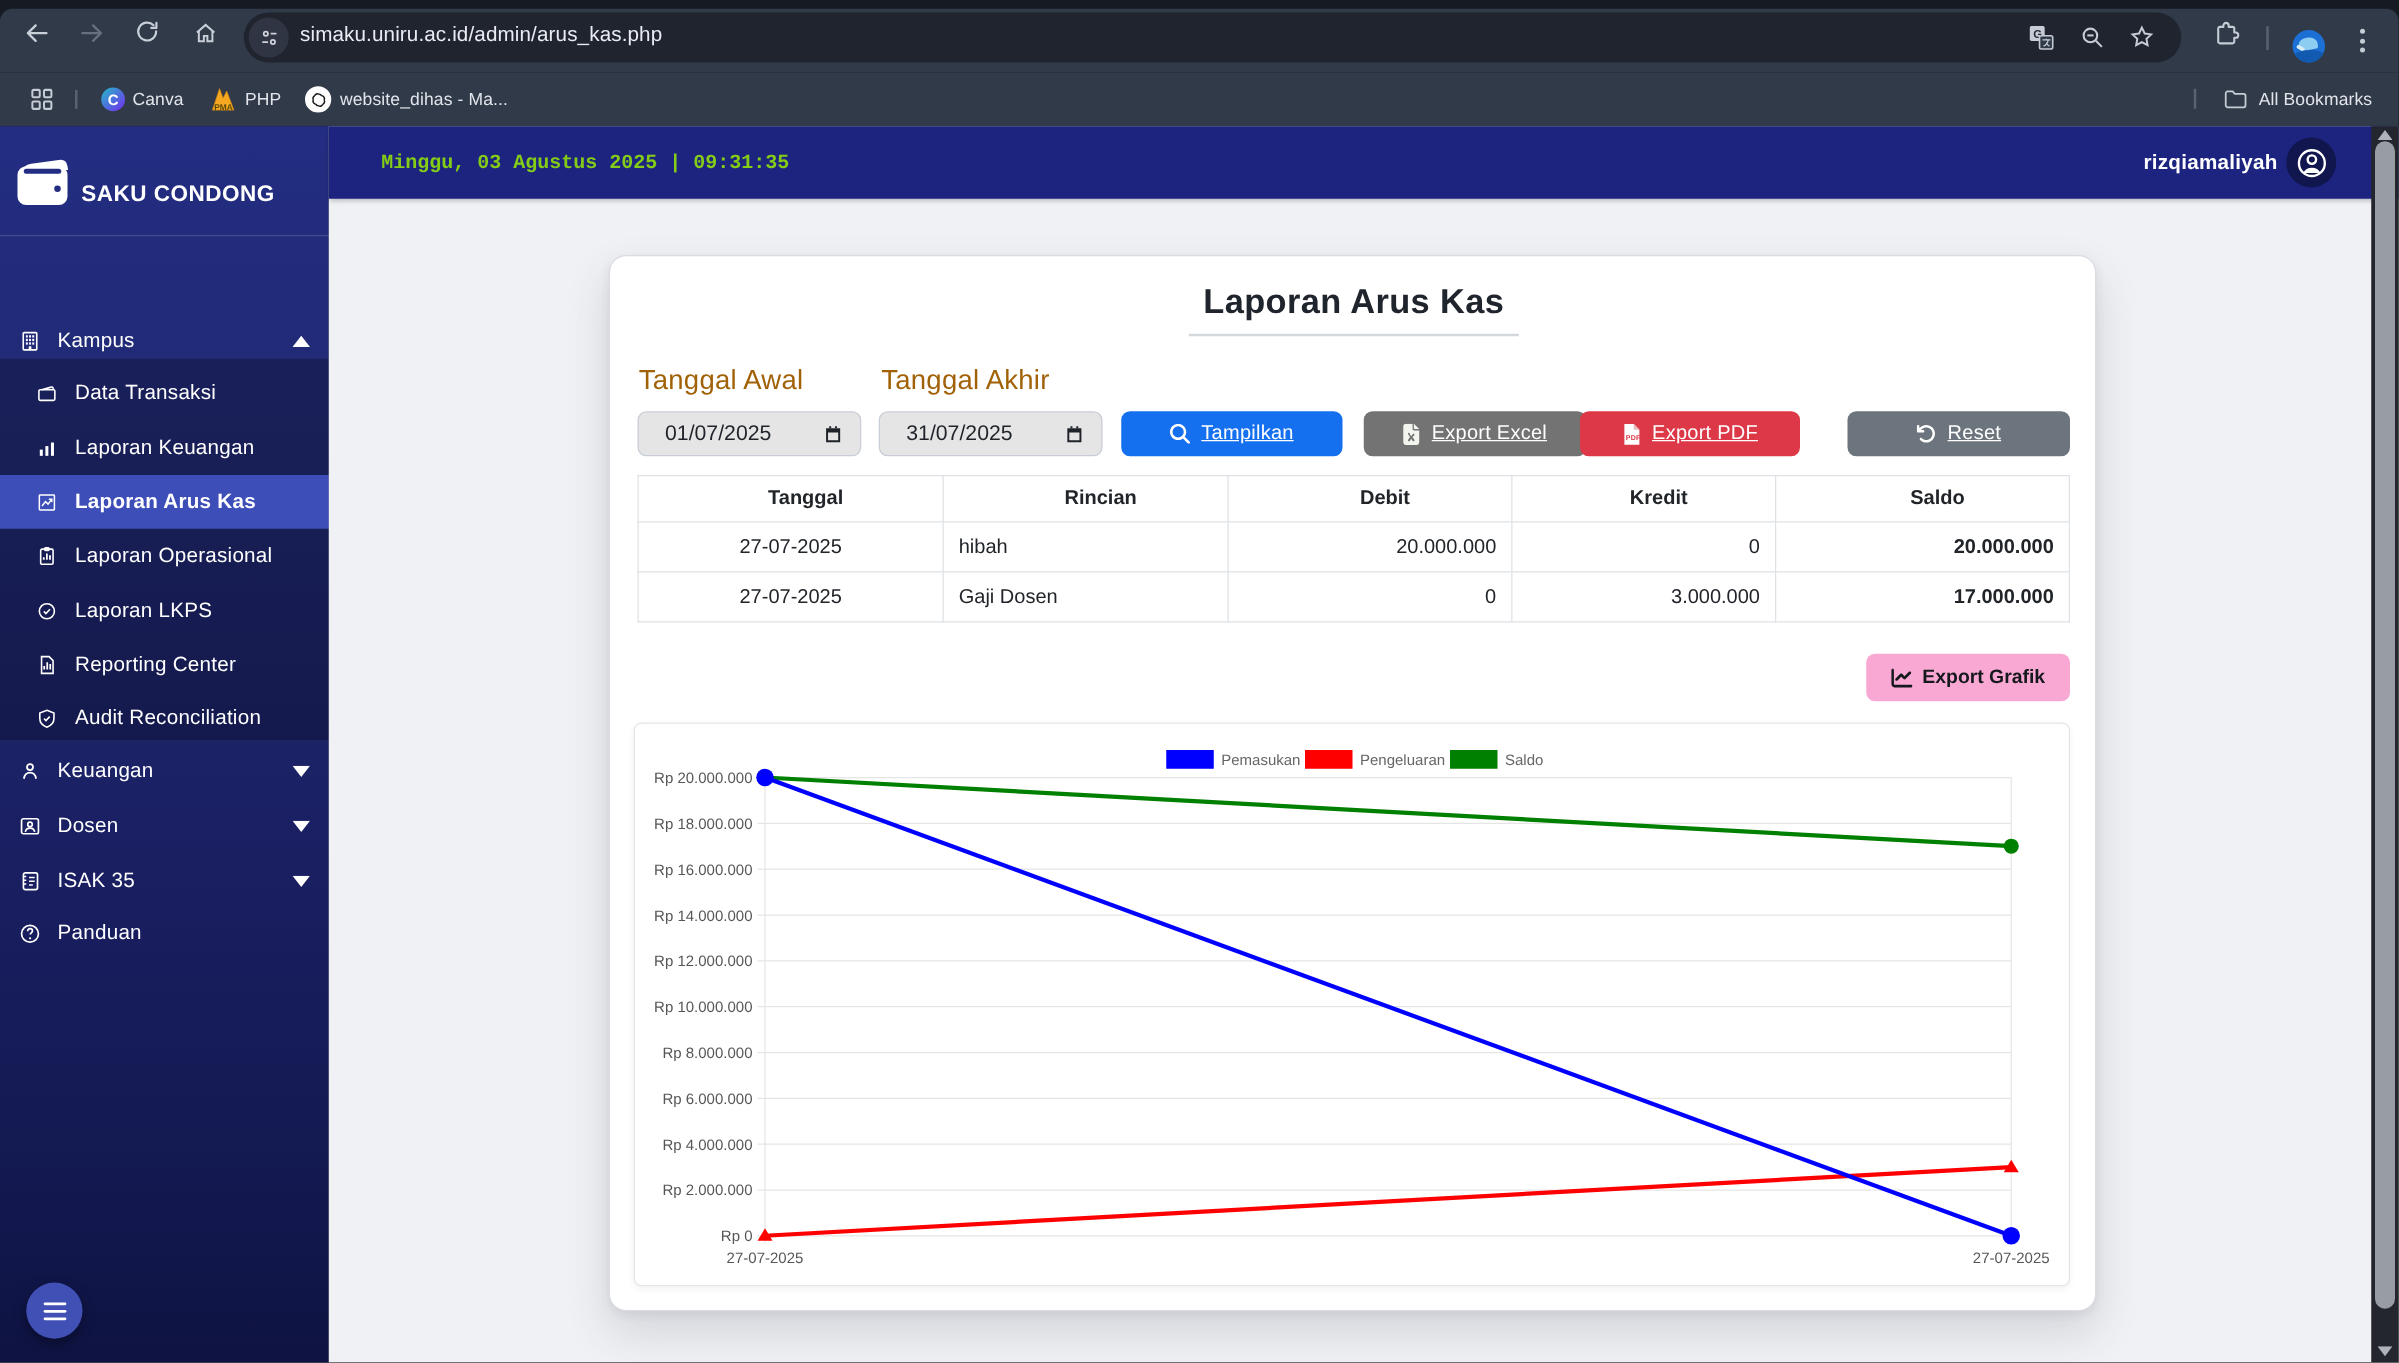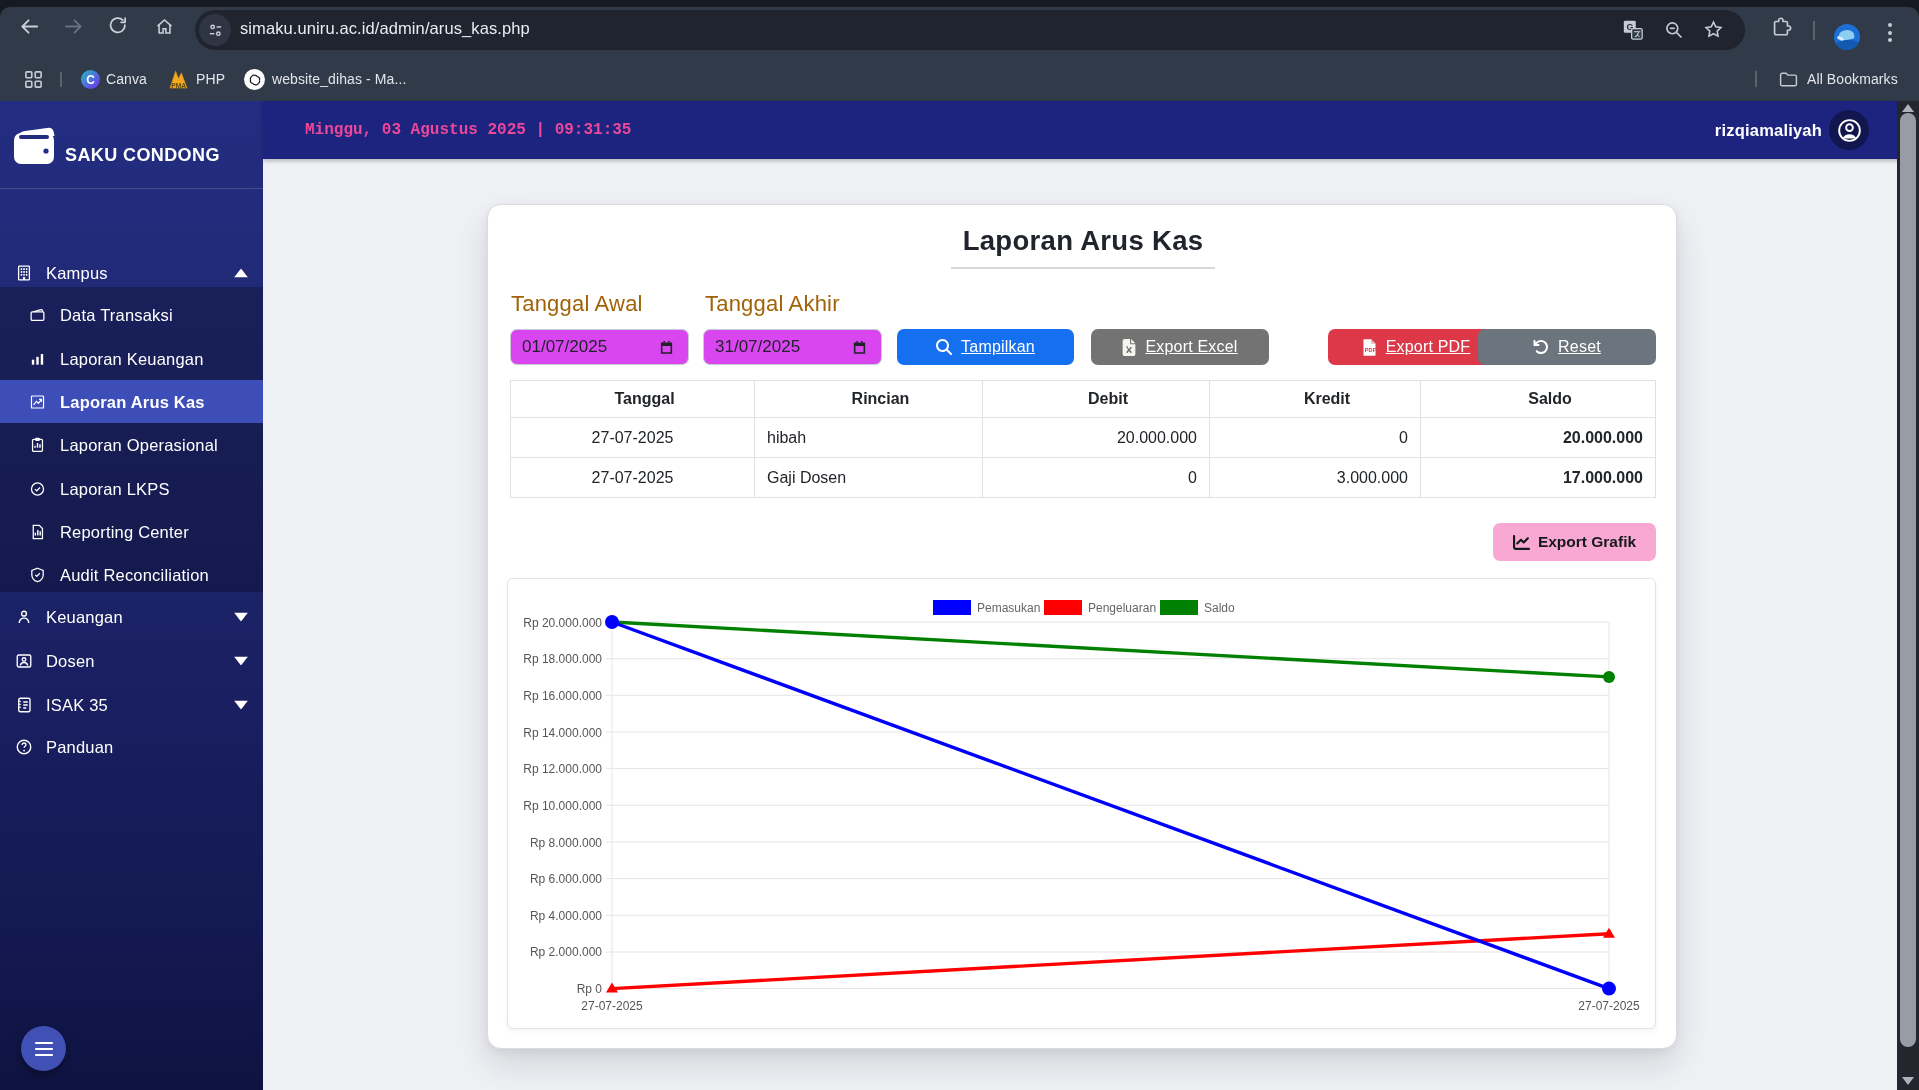--- a/index.html
+++ b/index.html
@@ -26,32 +26,32 @@
   .sub .txt { left:60px; }
   .sub .ico { left:29px; width:17px; height:17px; }
   .caret { position:absolute; right:15px; top:50%; transform:translateY(-50%); }
   #submenu-bg { position:absolute; left:0; top:186px; width:263px; height:305px; background:rgba(0,0,0,0.24); }
   #active-item { position:absolute; left:0; top:279px; width:263px; height:43px; background:#3e4eb8; }
   #hamburger { position:absolute; left:21px; top:925px; width:45px; height:45px; border-radius:50%; background:#4150b5; box-shadow:0 4px 10px rgba(0,0,0,0.35); display:flex; align-items:center; justify-content:center; }
 
   
   #main { position:absolute; left:263px; top:101px; width:1656px; height:989px; background:#f0f1f5; }
   #appbar { position:absolute; left:0; top:0; width:1656px; height:58px; background:#1c2480; box-shadow:0 2px 4px rgba(0,0,0,0.25); }
-  #datetime { position:absolute; left:42px; top:20px; font-family:"Liberation Mono", monospace; font-weight:bold; font-size:16px; color:#ec4899; }
+  #datetime { position:absolute; left:42px; top:20px; font-family:"Liberation Mono", monospace; font-weight:bold; font-size:16px; color:#84cc16; }
   #username { position:absolute; right:97px; top:20px; font-size:16.5px; font-weight:bold; color:#fff; letter-spacing:0.2px;padding-left:37px; }
   #usercirc { position:absolute; right:50px; top:9px; width:40px; height:40px; border-radius:50%; background:#11174e; display:flex; align-items:center; justify-content:center; }
 
   #card { position:absolute; left:224px; top:103px; width:1190px; height:845px; background:#fff; border-radius:14px;
     border:1px solid #d9dce1; box-shadow:0 16px 34px rgba(55,60,75,0.16), 0 3px 8px rgba(55,60,75,0.07); }
   #title { position:absolute; left:0; top:20px; width:1190px; text-align:center; font-size:27.5px; font-weight:bold; color:#20242c; letter-spacing:0.3px; }
   #title-ul { position:absolute; left:463px; top:62px; width:264px; height:2px; background:#d4d7db; }
 
   .flabel { position:absolute; top:86px; font-size:22px; color:#a16207; letter-spacing:0.2px; }
-  .dinput { position:absolute; top:124px; width:179px; height:36px; background:#d946ef; border:1px solid #c9ced6; border-radius:7px;
-    font-size:17px; color:#1f2329; display:flex; align-items:center; padding-left:11px; }
+  .dinput { position:absolute; top:124px; width:179px; height:36px; background:#e5e5e5; border:1px solid #c9ced6; border-radius:7px;
+    font-size:17px; color:#1f2329; display:flex; align-items:center; padding-left:21px; }
   .btn { position:absolute; top:124px; height:36px; border-radius:7px; color:#fff; font-size:16px; display:flex; align-items:center; justify-content:center; gap:9px; letter-spacing:0.2px;text-decoration:underline; }
 
   
   #tbl { position:absolute; left:22px; top:175px; width:1146px; border-collapse:collapse; font-size:16px; color:#212529; }
   #tbl th { border:1px solid #dee2e6; font-weight:bold; height:37px; text-align:center;padding-left:24px; }
   #tbl td { border:1px solid #dee2e6; height:40px; padding:0 12px; }
 
   #btn-grafik { position:absolute; left:1005px; top:318px; width:163px; height:38px; background:#f9a8d4; border-radius:7px;
     color:#15181c; font-size:15.5px; font-weight:bold; display:flex; align-items:center; justify-content:center; gap:8px; }
 
@@ -344,21 +344,21 @@
             <path fill="#fff" d="M416 208c0 45.9-14.9 88.3-40 122.7L502.6 457.4c12.5 12.5 12.5 32.8 0 45.3s-32.8 12.5-45.3 0L330.7 376c-34.4 25.2-76.8 40-122.7 40C93.1 416 0 322.9 0 208S93.1 0 208 0S416 93.1 416 208zM208 352a144 144 0 1 0 0-288 144 144 0 1 0 0 288z"></path>
           </svg>
         Tampilkan
       </div>
       <div class="btn" style="left:603px;width:178px;background:#737373;">
         <svg width="14" height="17" viewBox="0 0 384 512">
             <path fill="#f2f6ee" d="M64 0C28.7 0 0 28.7 0 64V448c0 35.3 28.7 64 64 64H320c35.3 0 64-28.7 64-64V160H256c-17.7 0-32-14.3-32-32V0H64zM256 0V128H384L256 0zM155.7 250.2L192 302.1l36.3-51.9c7.6-10.9 22.6-13.5 33.4-5.9s13.5 22.6 5.9 33.4L221.3 320l46.4 66.2c7.6 10.9 5 25.8-5.9 33.4s-25.8 5-33.4-5.9L192 361.9l-36.3 51.9c-7.6 10.9-22.6 13.5-33.4 5.9s-13.5-22.6-5.9-33.4L162.7 320l-46.4-66.2c-7.6-10.9-5-25.8 5.9-33.4s25.8-5 33.4 5.9z"></path>
           </svg>
         Export Excel
       </div>
-      <div class="btn" style="left:840px;width:176px;background:#dc3848;">
+      <div class="btn" style="left:776px;width:176px;background:#dc3848;">
         <svg width="15" height="17" viewBox="0 0 20 22" fill="#fff">
             <path d="M2 0h10l6 6v16H2z"></path>
             <path d="M12 0l6 6h-6z" fill="#e6b9be"></path>
             <text x="3.5" y="17" font-size="7.5" font-weight="bold" fill="#dc3848" font-family="Liberation Sans">PDF</text>
           </svg>
         Export PDF
       </div>
       <div class="btn" style="left:990px;width:178px;background:#6c757d;">
         <svg width="16" height="16" viewBox="0 0 512 512">
             <path fill="#fff" d="M125.7 160H176c17.7 0 32 14.3 32 32s-14.3 32-32 32H48c-17.7 0-32-14.3-32-32V64c0-17.7 14.3-32 32-32s32 14.3 32 32v51.2L97.6 97.6c87.5-87.5 229.3-87.5 316.8 0s87.5 229.3 0 316.8s-229.3 87.5-316.8 0c-12.5-12.5-12.5-32.8 0-45.3s32.8-12.5 45.3 0c62.5 62.5 163.8 62.5 226.3 0s62.5-163.8 0-226.3s-163.8-62.5-226.3 0L125.7 160z"></path>

